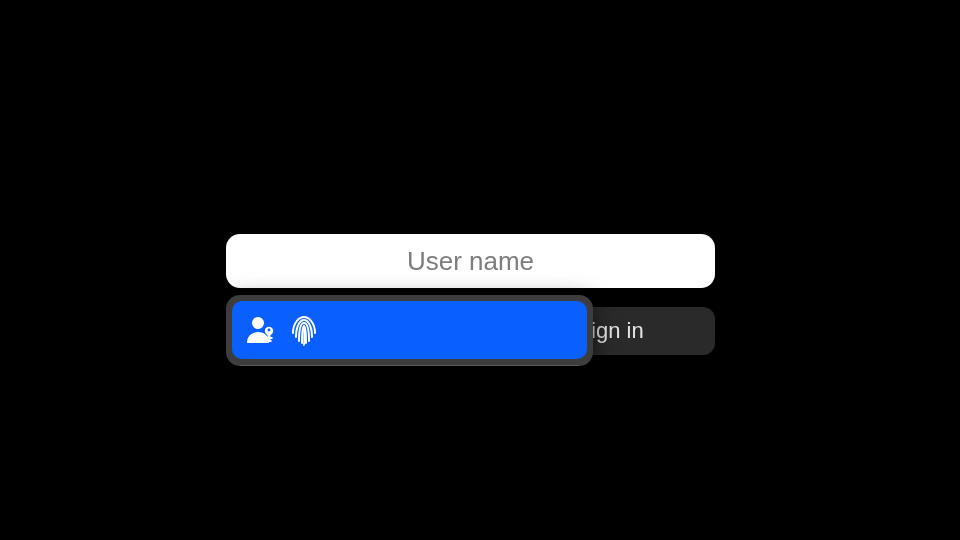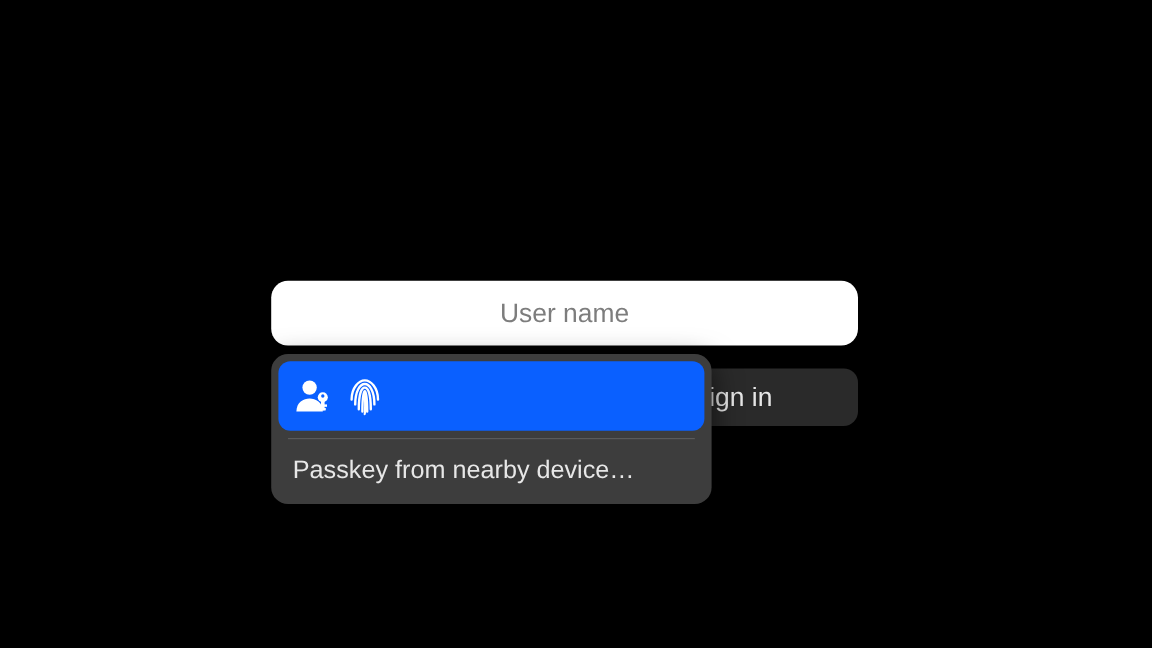--- a/index.html
+++ b/index.html
@@ -6,21 +6,21 @@
     html, body { width: 960px; height: 540px; background: #000; font-family: -apple-system, BlinkMacSystemFont, "Segoe UI", Helvetica, Arial, sans-serif; overflow: hidden; }
     .stage { position: relative; width: 960px; height: 540px; }
     .username-input {
       position: absolute;
       left: 226px; top: 234px;
       width: 489px; height: 54px;
       background: #fff;
       border-radius: 14px;
       border: none;
       text-align: center;
-      font-size: 22px;
+      font-size: 26px;
       color: #333;
       outline: none;
     }
     .username-input::placeholder { color: #7d7d7d; }
     .signin-button {
       position: absolute;
       left: 505px; top: 307px;
       width: 210px; height: 48px;
       background: #2a2a2a;
       color: #e6e6e6;
@@ -89,16 +89,15 @@
           <path d="M11 26 C11 15 15 9 19 9 C23 9 27 15 27 26"></path>
           <path d="M14 30 C14 18 16 12 19 12 C22 12 24 18 24 30"></path>
           <path d="M17 32 C17 20 18 15 19 15 C20 15 21 20 21 32"></path>
           <path d="M19 18 C19.5 18 19.5 34 19 34"></path>
         </svg>
       </div>
     </div>
 
     <div class="divider"></div>
 
-    <div class="nearby-option">Passkey from nearby device…</div>
   </div>
 
 </div>
 
 </body></html>

